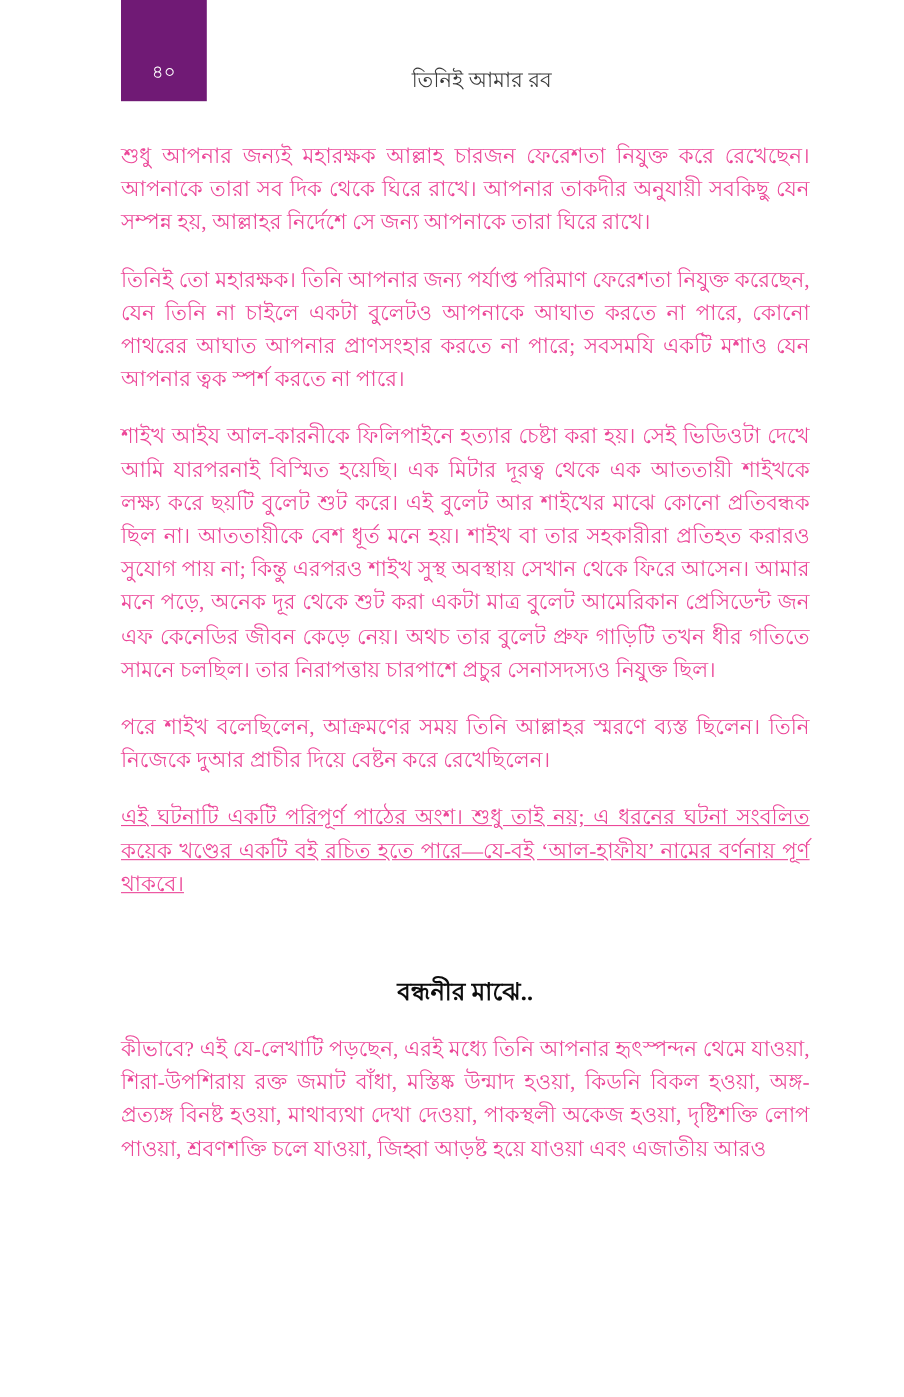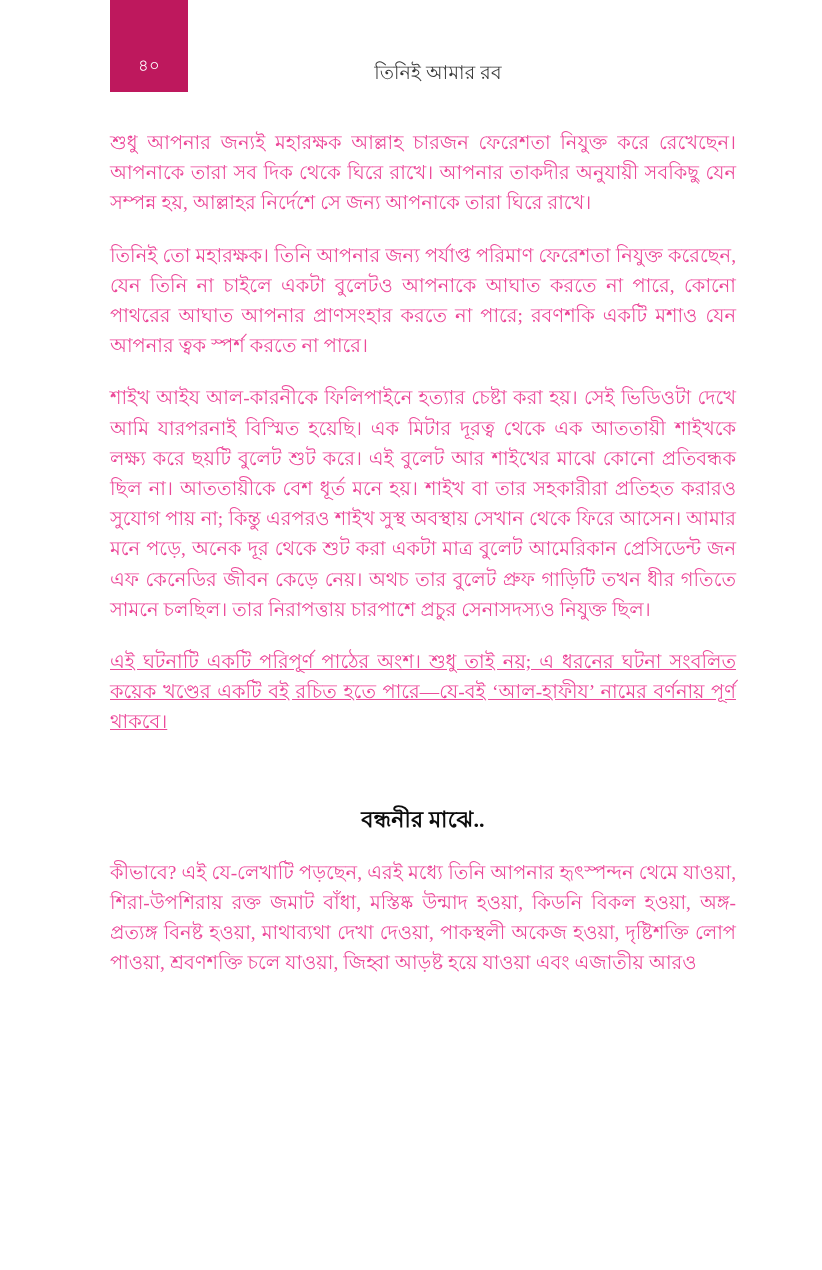--- a/index.html
+++ b/index.html
@@ -31,21 +31,21 @@
     width: 822px;
     height: 95px;
   }
 
   .folio-box {
     position: absolute;
     left: 110px;
     top: 0;
     width: 78px;
     height: 92px;
-    background: #be185d;
+    background: #701a75;
     display: flex;
     align-items: flex-end;
     justify-content: center;
   }
 
   .folio-num {
     color: #ffffff;
     font-size: 16.5px;
     line-height: 1;
     padding-bottom: 18px;
@@ -106,22 +106,23 @@
   <div class="header">
     <div class="folio-box">
       <span class="folio-num">৪০</span>
     </div>
     <div class="running-head">তিনিই আমার রব</div>
   </div>
 
   <div class="body-col">
 
     <p class="para">শুধু আপনার জন্যই মহারক্ষক আল্লাহ চারজন ফেরেশতা নিযুক্ত করে রেখেছেন। আপনাকে তারা সব দিক থেকে ঘিরে রাখে। আপনার তাকদীর অনুযায়ী সবকিছু যেন সম্পন্ন হয়, আল্লাহর নির্দেশে সে জন্য আপনাকে তারা ঘিরে রাখে।</p>
-    <p class="para">তিনিই তো মহারক্ষক। তিনি আপনার জন্য পর্যাপ্ত পরিমাণ ফেরেশতা নিযুক্ত করেছেন, যেন তিনি না চাইলে একটা বুলেটও আপনাকে আঘাত করতে না পারে, কোনো পাথরের আঘাত আপনার প্রাণসংহার করতে না পারে; রবণশকি একটি মশাও যেন আপনার ত্বক স্পর্শ করতে না পারে।</p>
+    <p class="para">তিনিই তো মহারক্ষক। তিনি আপনার জন্য পর্যাপ্ত পরিমাণ ফেরেশতা নিযুক্ত করেছেন, যেন তিনি না চাইলে একটা বুলেটও আপনাকে আঘাত করতে না পারে, কোনো পাথরের আঘাত আপনার প্রাণসংহার করতে না পারে; সবসমযি একটি মশাও যেন আপনার ত্বক স্পর্শ করতে না পারে।</p>
     <p class="para">শাইখ আইয আল-কারনীকে ফিলিপাইনে হত্যার চেষ্টা করা হয়। সেই ভিডিওটা দেখে আমি যারপরনাই বিস্মিত হয়েছি। এক মিটার দূরত্ব থেকে এক আততায়ী শাইখকে লক্ষ্য করে ছয়টি বুলেট শুট করে। এই বুলেট আর শাইখের মাঝে কোনো প্রতিবন্ধক ছিল না। আততায়ীকে বেশ ধূর্ত মনে হয়। শাইখ বা তার সহকারীরা প্রতিহত করারও সুযোগ পায় না; কিন্তু এরপরও শাইখ সুস্থ অবস্থায় সেখান থেকে ফিরে আসেন। আমার মনে পড়ে, অনেক দূর থেকে শুট করা একটা মাত্র বুলেট আমেরিকান প্রেসিডেন্ট জন এফ কেনেডির জীবন কেড়ে নেয়। অথচ তার বুলেট প্রুফ গাড়িটি তখন ধীর গতিতে সামনে চলছিল। তার নিরাপত্তায় চারপাশে প্রচুর সেনাসদস্যও নিযুক্ত ছিল।</p>
+    <p class="para">পরে শাইখ বলেছিলেন, আক্রমণের সময় তিনি আল্লাহর স্মরণে ব্যস্ত ছিলেন। তিনি নিজেকে দুআর প্রাচীর দিয়ে বেষ্টন করে রেখেছিলেন।</p>
     <p class="para tight">এই ঘটনাটি একটি পরিপূর্ণ পাঠের অংশ। শুধু তাই নয়; এ ধরনের ঘটনা সংবলিত কয়েক খণ্ডের একটি বই রচিত হতে পারে—যে-বই ‘আল-হাফীয’ নামের বর্ণনায় পূর্ণ থাকবে।</p>
 
     <h2 class="section-head">বন্ধনীর মাঝে..</h2>
 
     <p class="para">কীভাবে? এই যে-লেখাটি পড়ছেন, এরই মধ্যে তিনি আপনার হৃৎস্পন্দন থেমে যাওয়া, শিরা-উপশিরায় রক্ত জমাট বাঁধা, মস্তিষ্ক উন্মাদ হওয়া, কিডনি বিকল হওয়া, অঙ্গ-প্রত্যঙ্গ বিনষ্ট হওয়া, মাথাব্যথা দেখা দেওয়া, পাকস্থলী অকেজ হওয়া, দৃষ্টিশক্তি লোপ পাওয়া, শ্রবণশক্তি চলে যাওয়া, জিহ্বা আড়ষ্ট হয়ে যাওয়া এবং এজাতীয় আরও</p>
 
   </div>
 
 </div>
 

